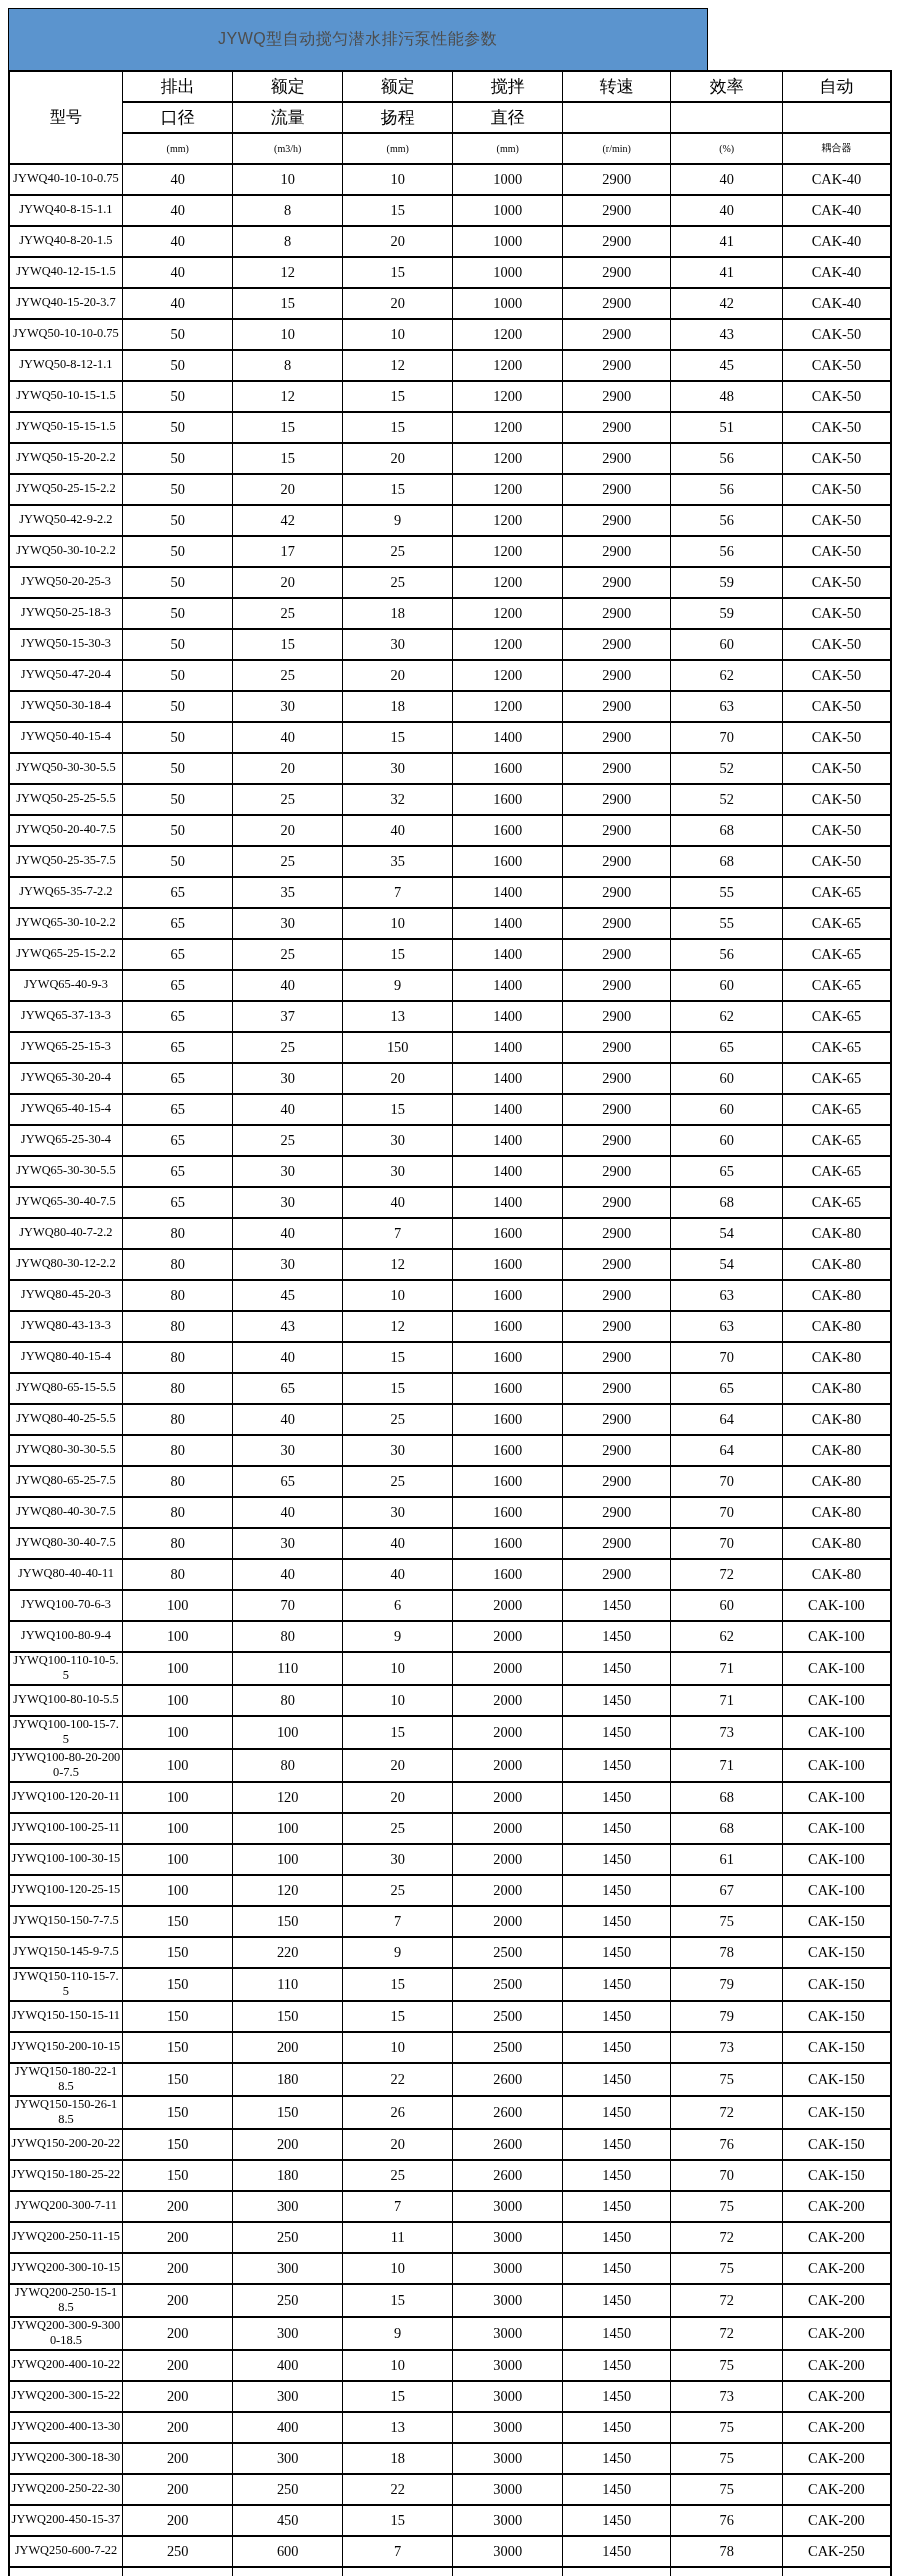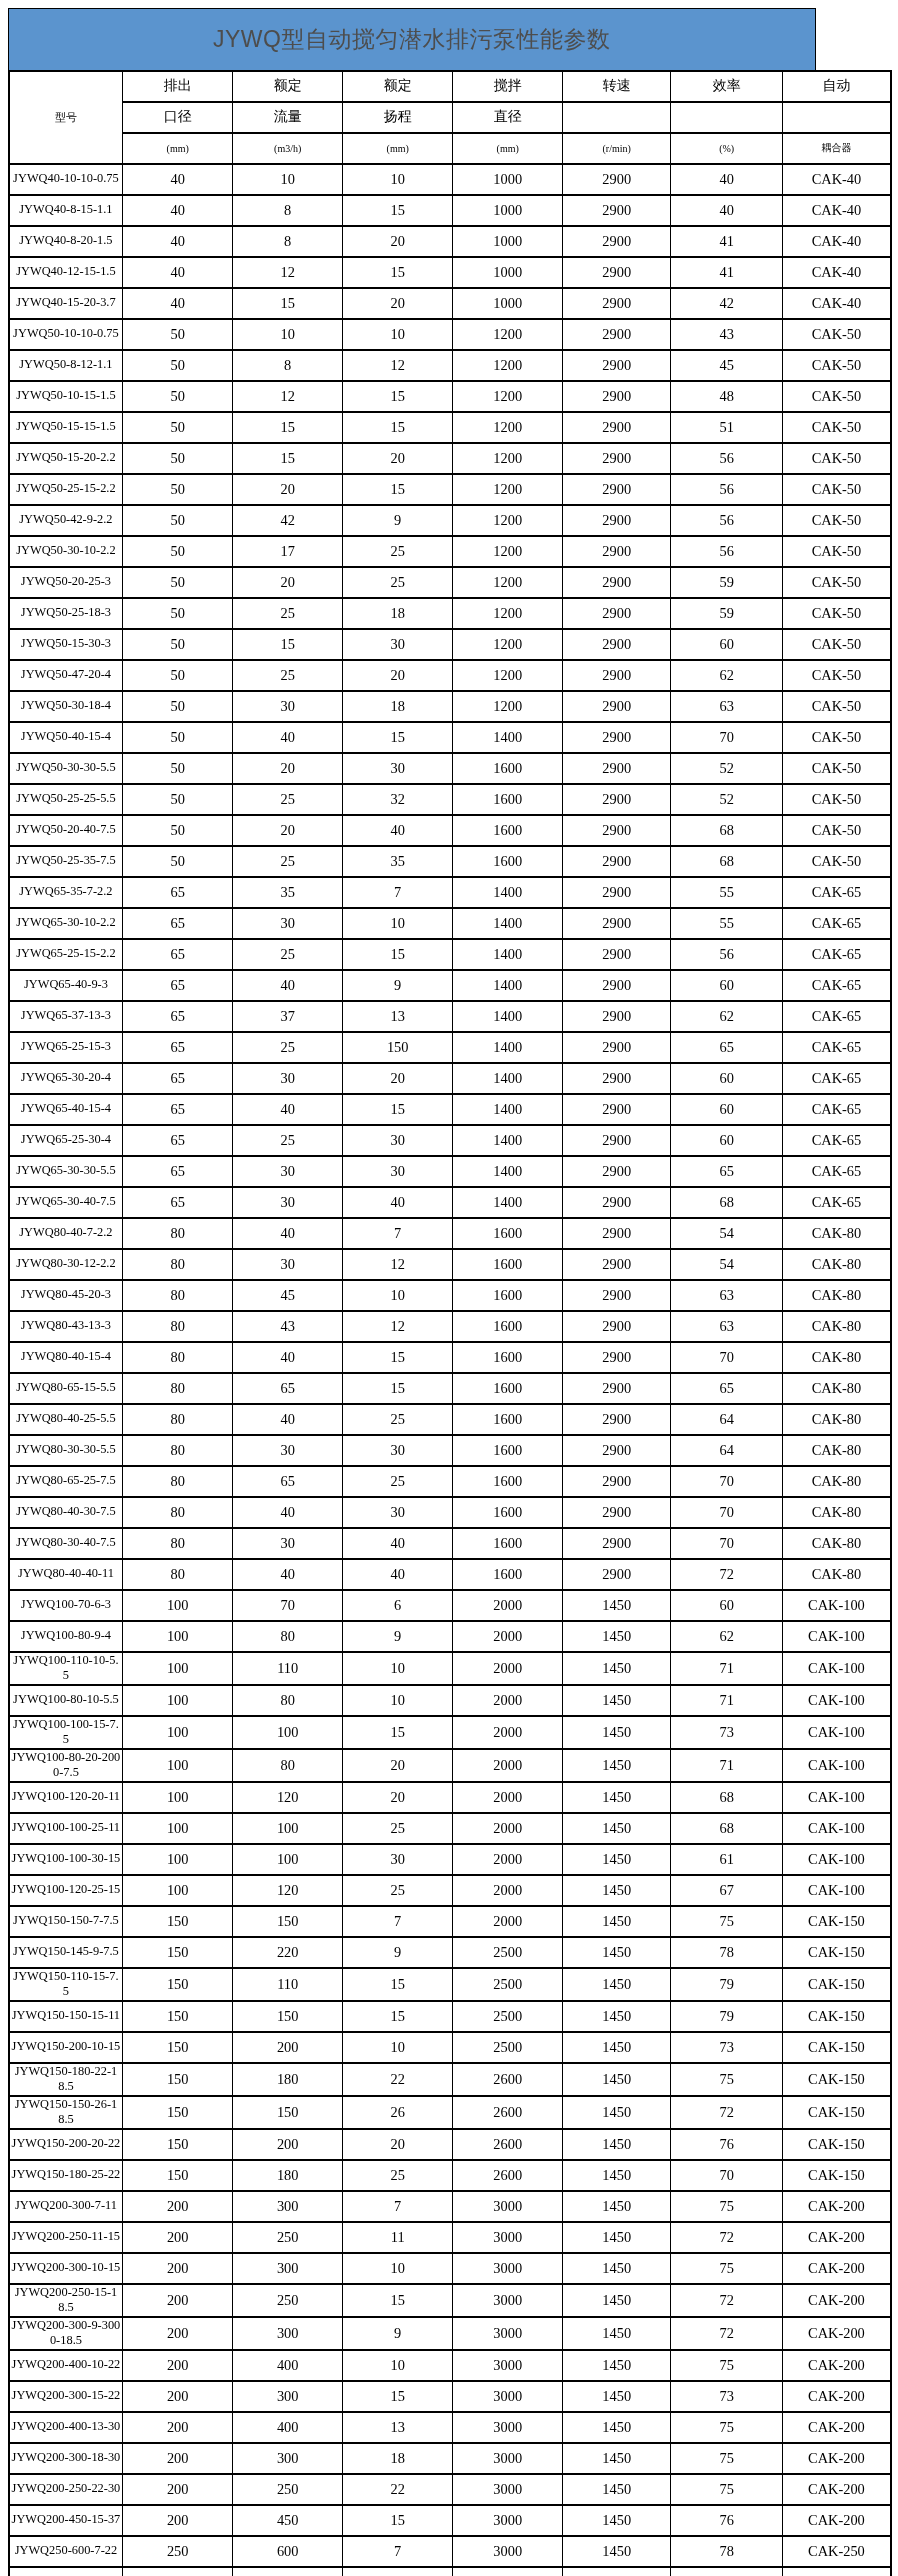--- a/index.html
+++ b/index.html
@@ -10,30 +10,30 @@
   body {
     width: 899px;
     font-family: "Liberation Serif", "DejaVu Serif", serif;
     color: #000000;
   }
   .sheet {
     margin: 7.7px 6.7px 5.2px 7.7px;
   }
   .title-bar {
     box-sizing: border-box;
-    width: 808px;
+    width: 700px;
     height: 62px;
     background: #5B94CE;
     border: 1.5px solid #000000;
     border-bottom: none;
     display: flex;
     align-items: center;
     justify-content: center;
     font-family: "Liberation Sans", "DejaVu Sans", sans-serif;
-    font-size: 23px;
+    font-size: 16px;
     font-weight: 500;
     color: #4D4D4D;
     letter-spacing: 0.5px;
   }
   table.spec {
     border-collapse: collapse;
     table-layout: fixed;
     width: 884px;
     border: 2.1px solid #000000;
   }
@@ -44,27 +44,27 @@
     border-bottom: 2.1px solid #000000;
     text-align: center;
     vertical-align: middle;
     padding: 0 1px;
     overflow: hidden;
     font-weight: normal;
     background: #ffffff;
   }
   thead th {
     height: 29px;
-    font-size: 14px;
+    font-size: 17px;
   }
   thead tr.units-row th {
     font-size: 10px;
   }
   th.model-head {
-    font-size: 11px;
+    font-size: 16px;
   }
   tbody td {
     height: 29px;
     font-size: 14.4px;
   }
   tbody td.model {
     font-size: 12.4px;
     line-height: 1.25;
     word-break: break-all;
     padding: 0 1.5px;

